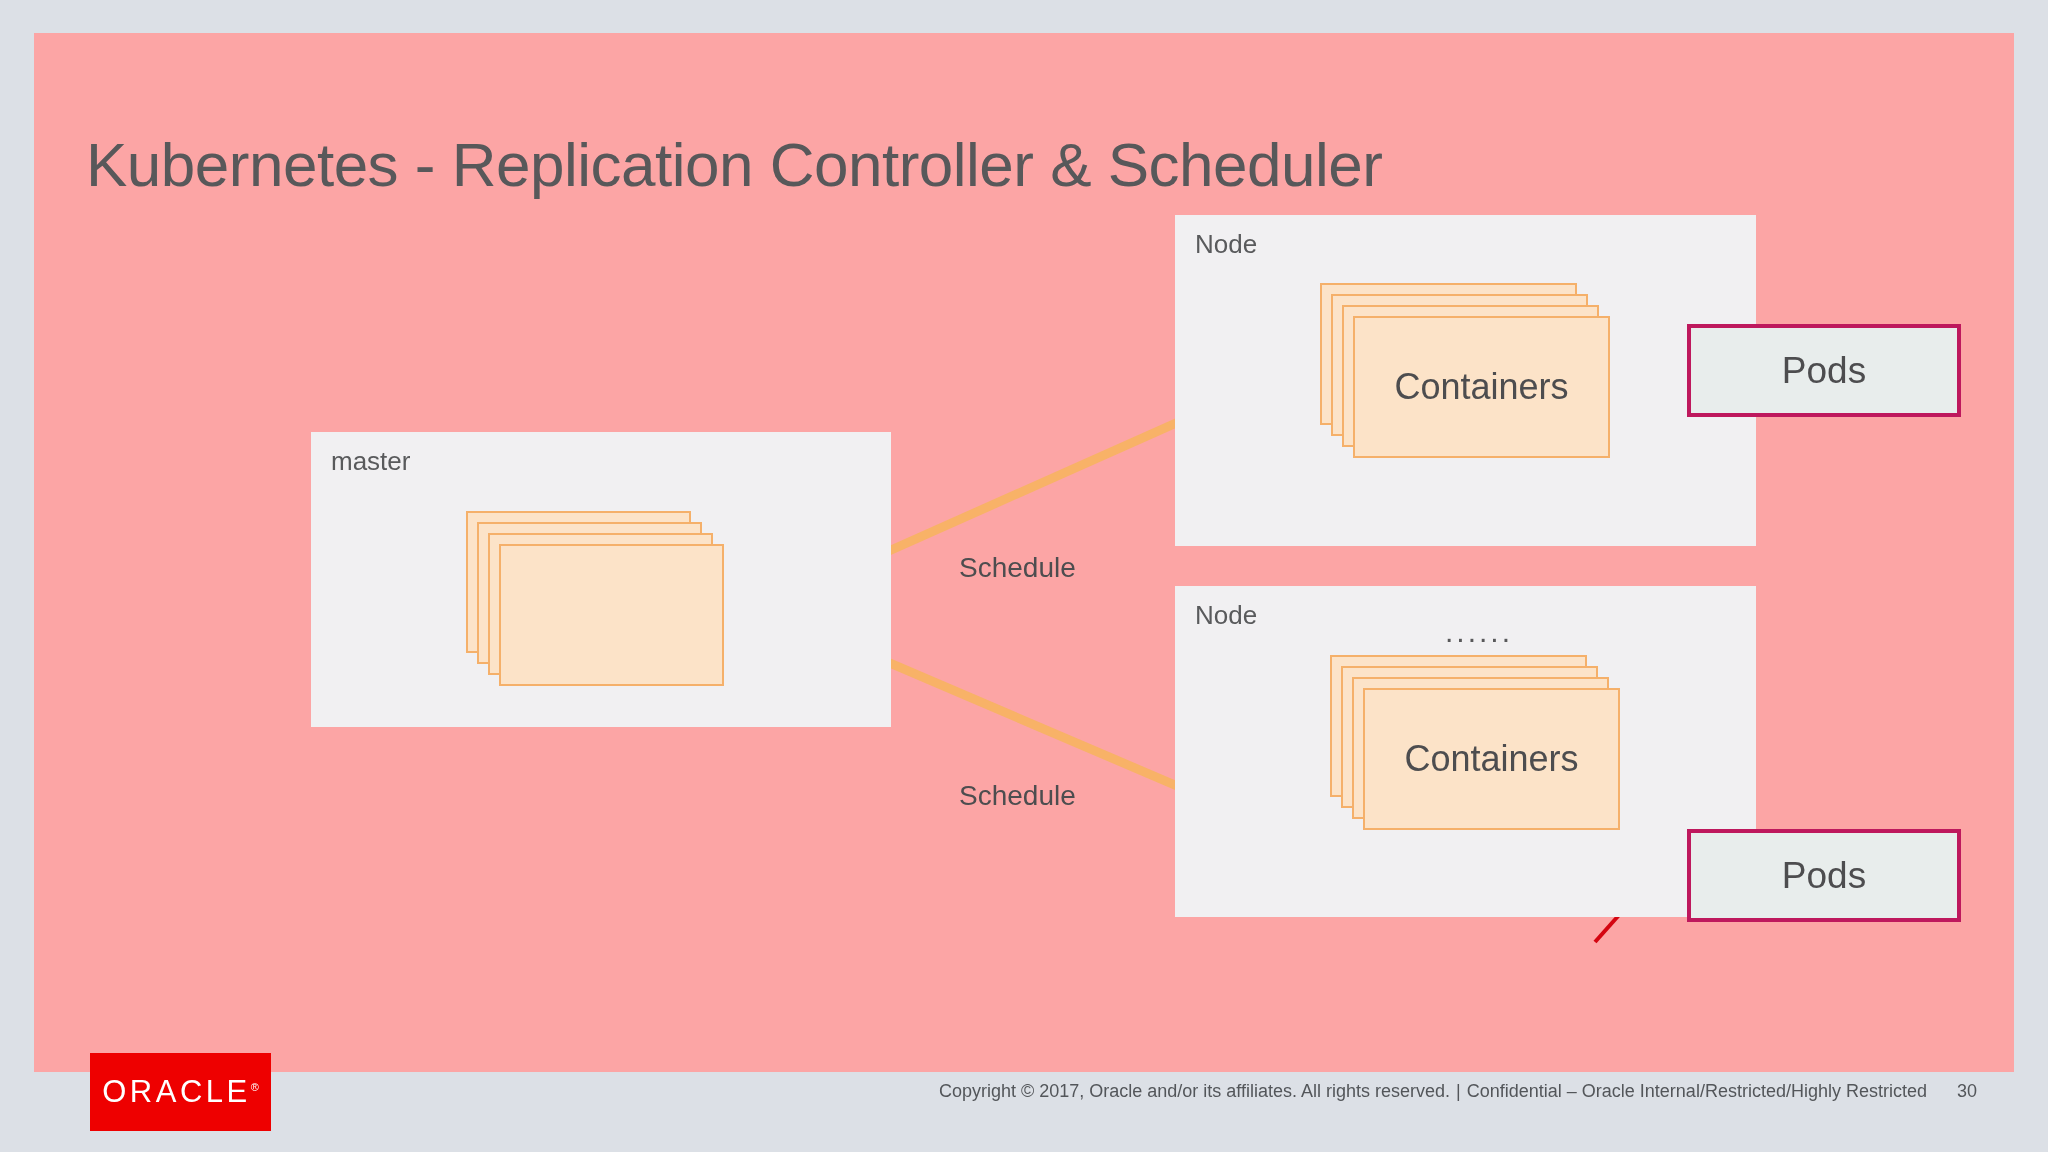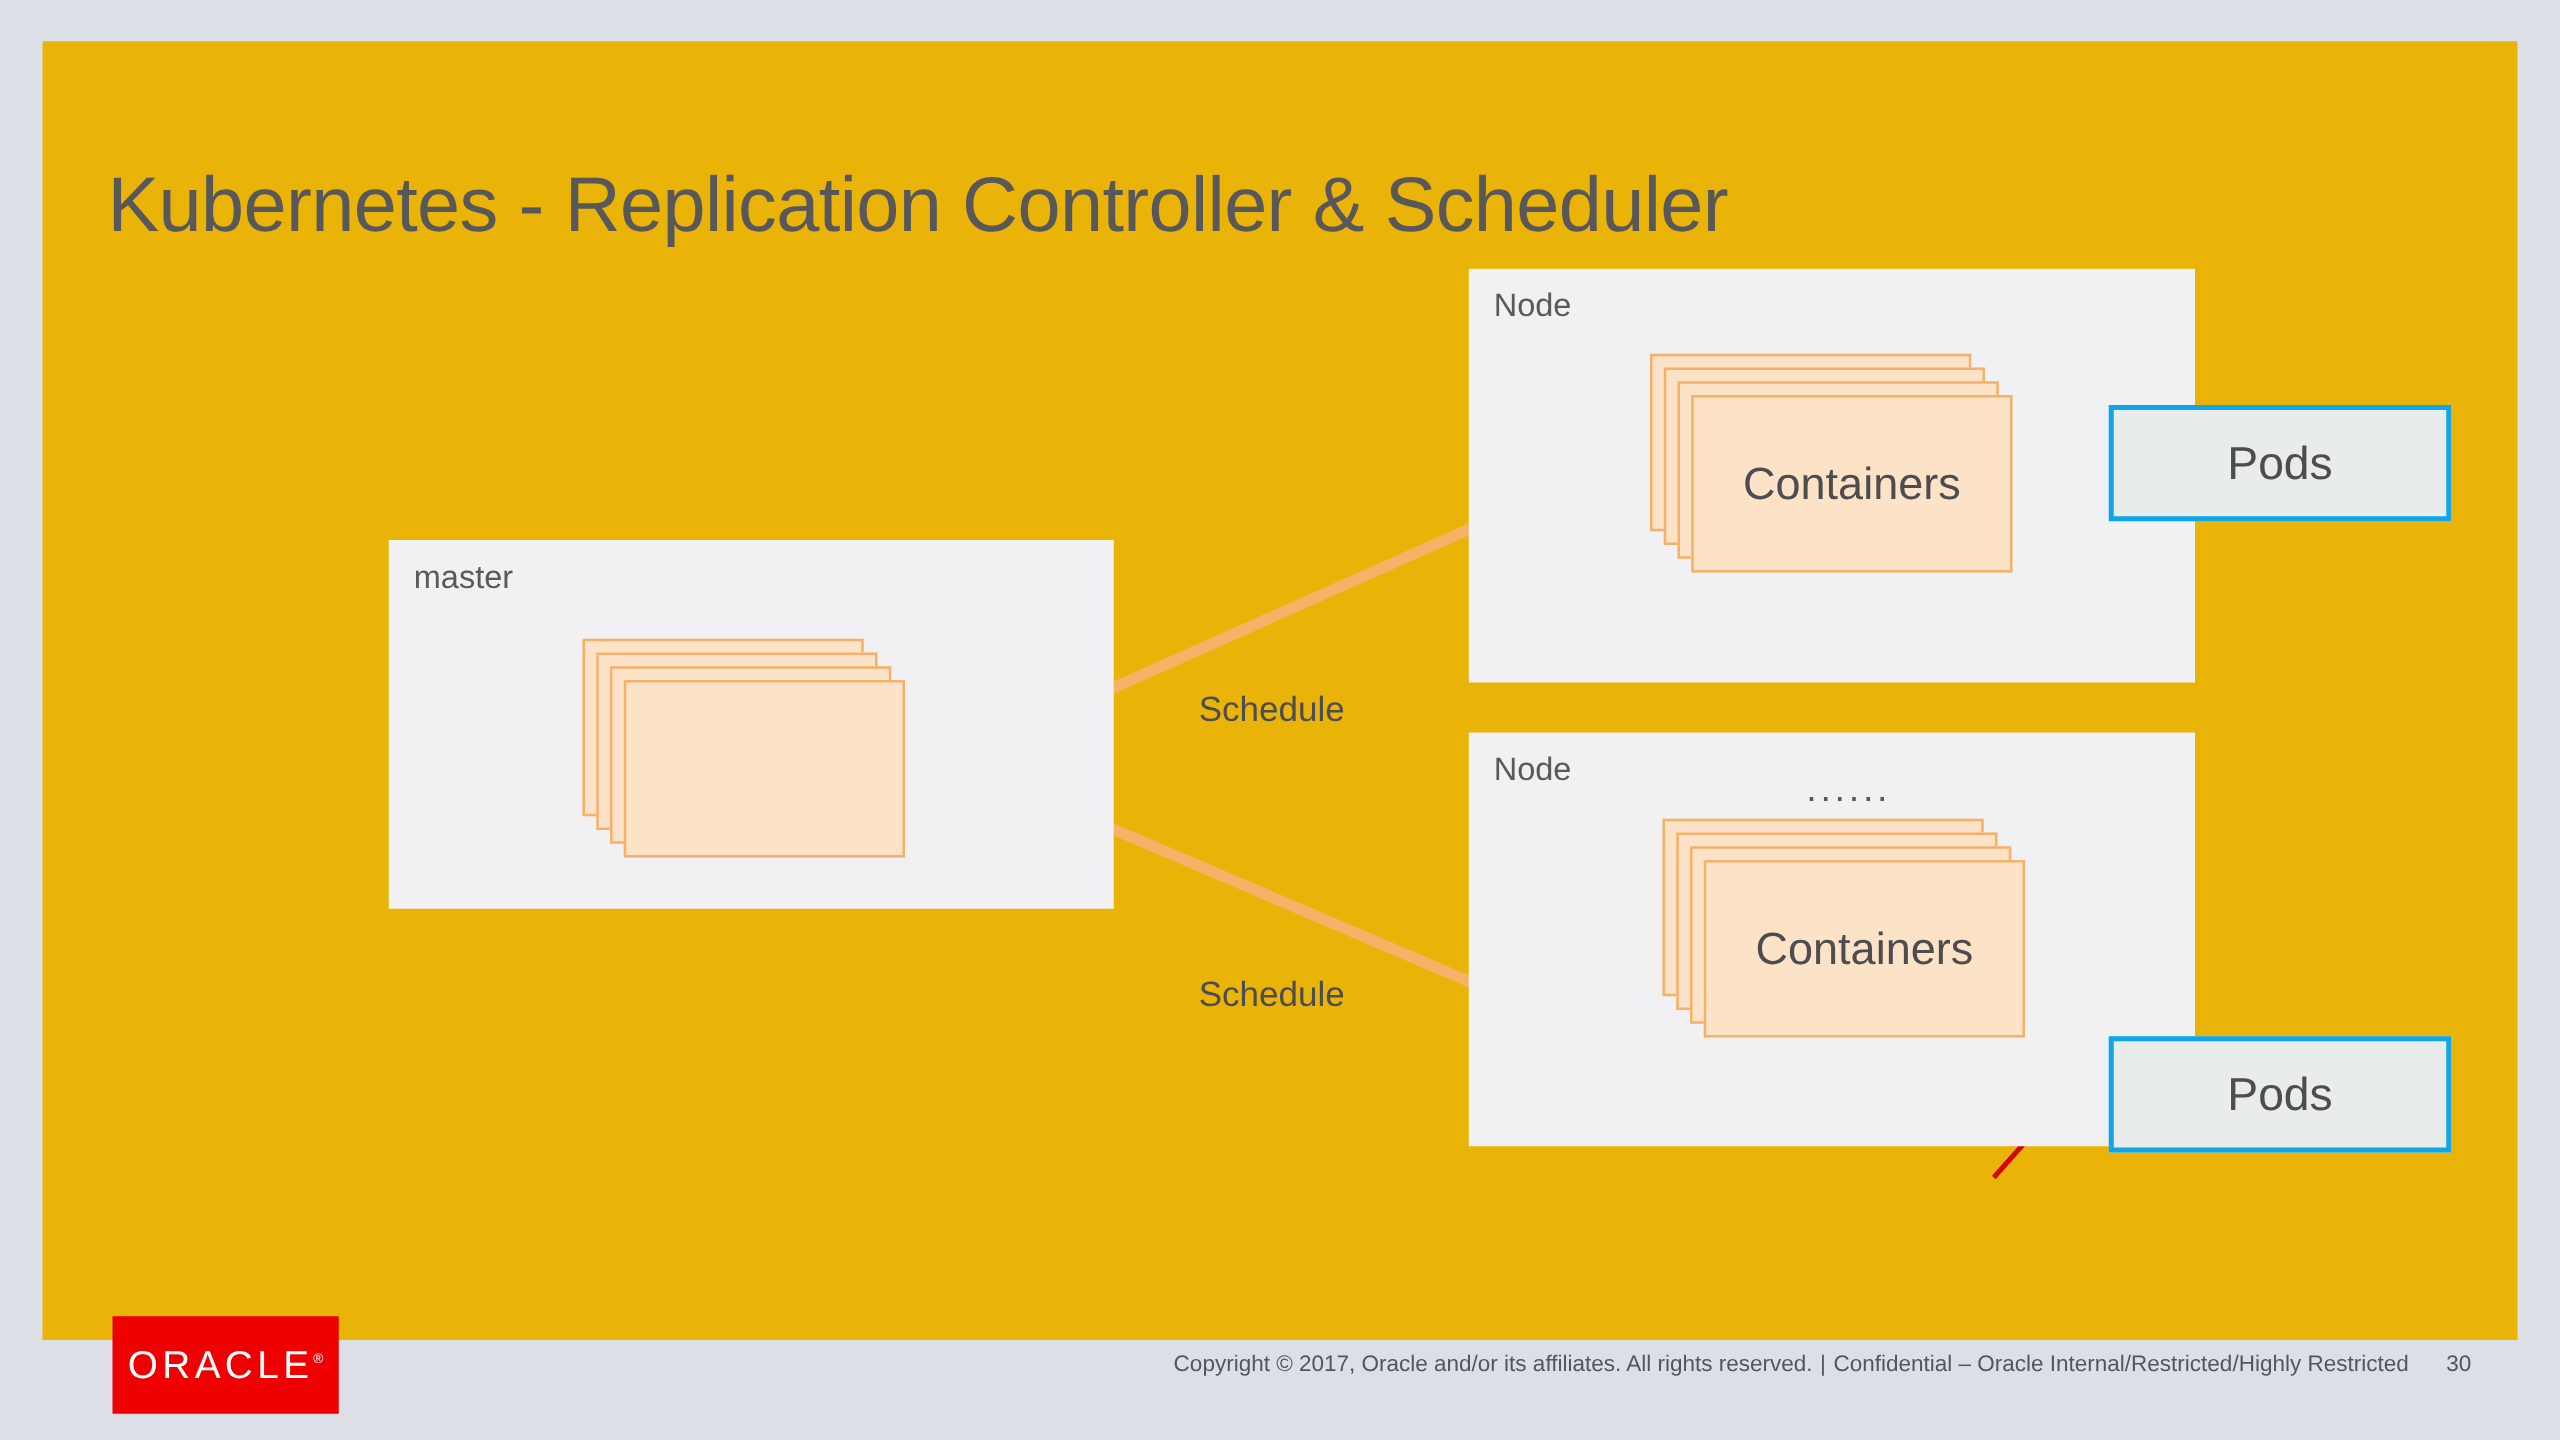--- a/index.html
+++ b/index.html
@@ -15,21 +15,21 @@
     position: relative;
   }
 
   
   .slide {
     position: absolute;
     left: 34px;
     top: 33px;
     width: 1980px;
     height: 1039px;
-    background: #eab308;
+    background: #fca5a5;
   }
 
   
   .slide-title {
     position: absolute;
     left: 52px;
     top: 96px;
     font-size: 62px;
     font-weight: 400;
     color: #58585a;
@@ -109,21 +109,21 @@
   .stack-containers { width: 290px; height: 175px; }
   .stack-containers .card { width: 257px; height: 142px; }
   .stack-containers .card-label { left: 33px; top: 33px; width: 257px; height: 142px; }
   .stack-containers.c1 { left: 1286px; top: 250px; }
   .stack-containers.c2 { left: 1296px; top: 622px; }
 
   
   .pods-box {
     position: absolute;
     background: #e8edec;
-    border: 4px solid #0ea5e9;
+    border: 4px solid #be185d;
     box-sizing: border-box;
     display: flex;
     align-items: center;
     justify-content: center;
     font-size: 37px;
     color: #4d4d4f;
   }
   .pods-box.p1 { left: 1653px; top: 291px; width: 274px; height: 93px; }
   .pods-box.p2 { left: 1653px; top: 796px; width: 274px; height: 93px; }
 

